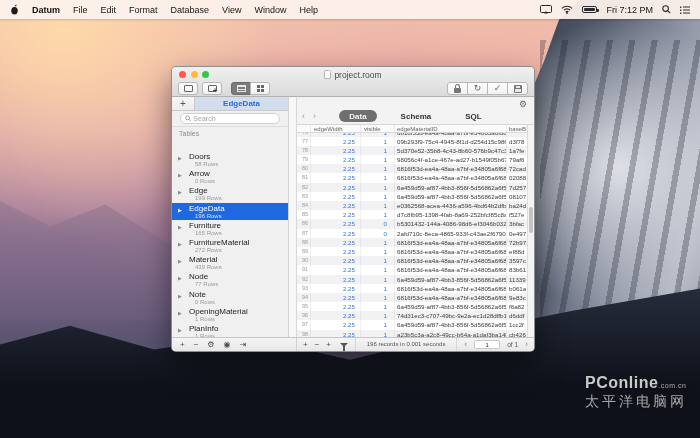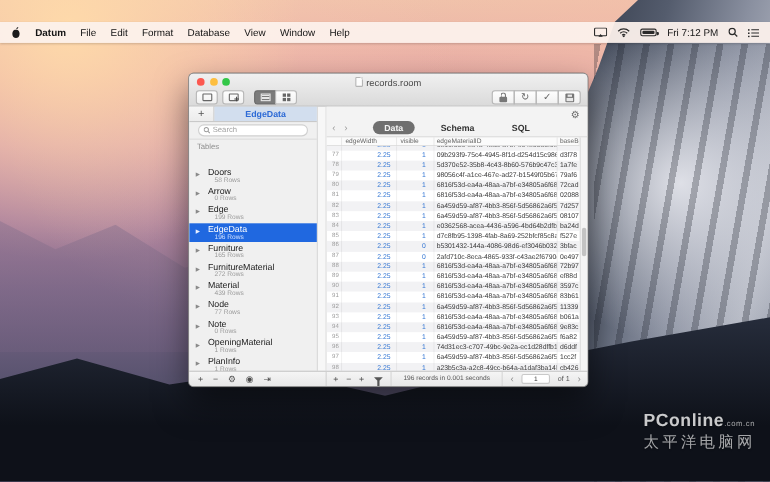--- a/index.html
+++ b/index.html
@@ -28,21 +28,21 @@
 
   
   .watermark { position:absolute; left:585px; top:374px; z-index:6; color:rgba(255,255,255,.78); text-shadow:0 1px 2px rgba(0,0,0,.4); }
   .wm-line1 { font-size:16px; font-weight:bold; letter-spacing:.5px; }
   .wm-suffix { font-size:7px; font-weight:normal; opacity:.8; }
   .wm-line2 { font-size:14px; letter-spacing:3px; opacity:.8; margin-top:1px; }
 
   
   .menubar { position:absolute; top:0; left:0; right:0; height:19px; z-index:50;
     background:rgba(252,241,236,.94); box-shadow:0 1px 2px rgba(0,0,0,.18);
-    display:flex; align-items:center; padding:0 10px; font-size:9px; color:#141414;margin-top:20px; }
+    display:flex; align-items:center; padding:0 10px; font-size:9px; color:#141414; }
   .menu-left { display:flex; align-items:center; gap:13px; }
   .menu-item.app { font-weight:bold; }
   .menu-right { margin-left:auto; display:flex; align-items:center; gap:9px; }
   .mb-ico { display:inline-flex; align-items:center; }
   .battery { width:15px; height:7px; border:1px solid #2a2a2a; border-radius:2px; position:relative; }
   .battery::before { content:""; position:absolute; inset:1px; background:#2a2a2a; border-radius:1px; }
   .battery::after { content:""; position:absolute; right:-3px; top:1.5px; width:2px; height:3px; background:#2a2a2a; border-radius:0 1px 1px 0; }
 
   
   .window { position:absolute; left:171px; top:66px; width:364px; height:286px; z-index:40;
@@ -223,21 +223,21 @@
 
 <div class="window">
   <div class="win-header">
     <div class="traffic">
       <span class="light red"></span>
       <span class="light yellow"></span>
       <span class="light green"></span>
     </div>
     <div class="win-title">
       <span class="doc-icon"></span>
-      <span>records.room</span>
+      <span>project.room</span>
     </div>
     <div class="toolbar">
       <span class="tb-btn">
           <span class="icon-tbl"></span>
         </span>
       <span class="tb-btn">
           <span class="icon-tbl">
             <span>+</span>
           </span>
         </span>

